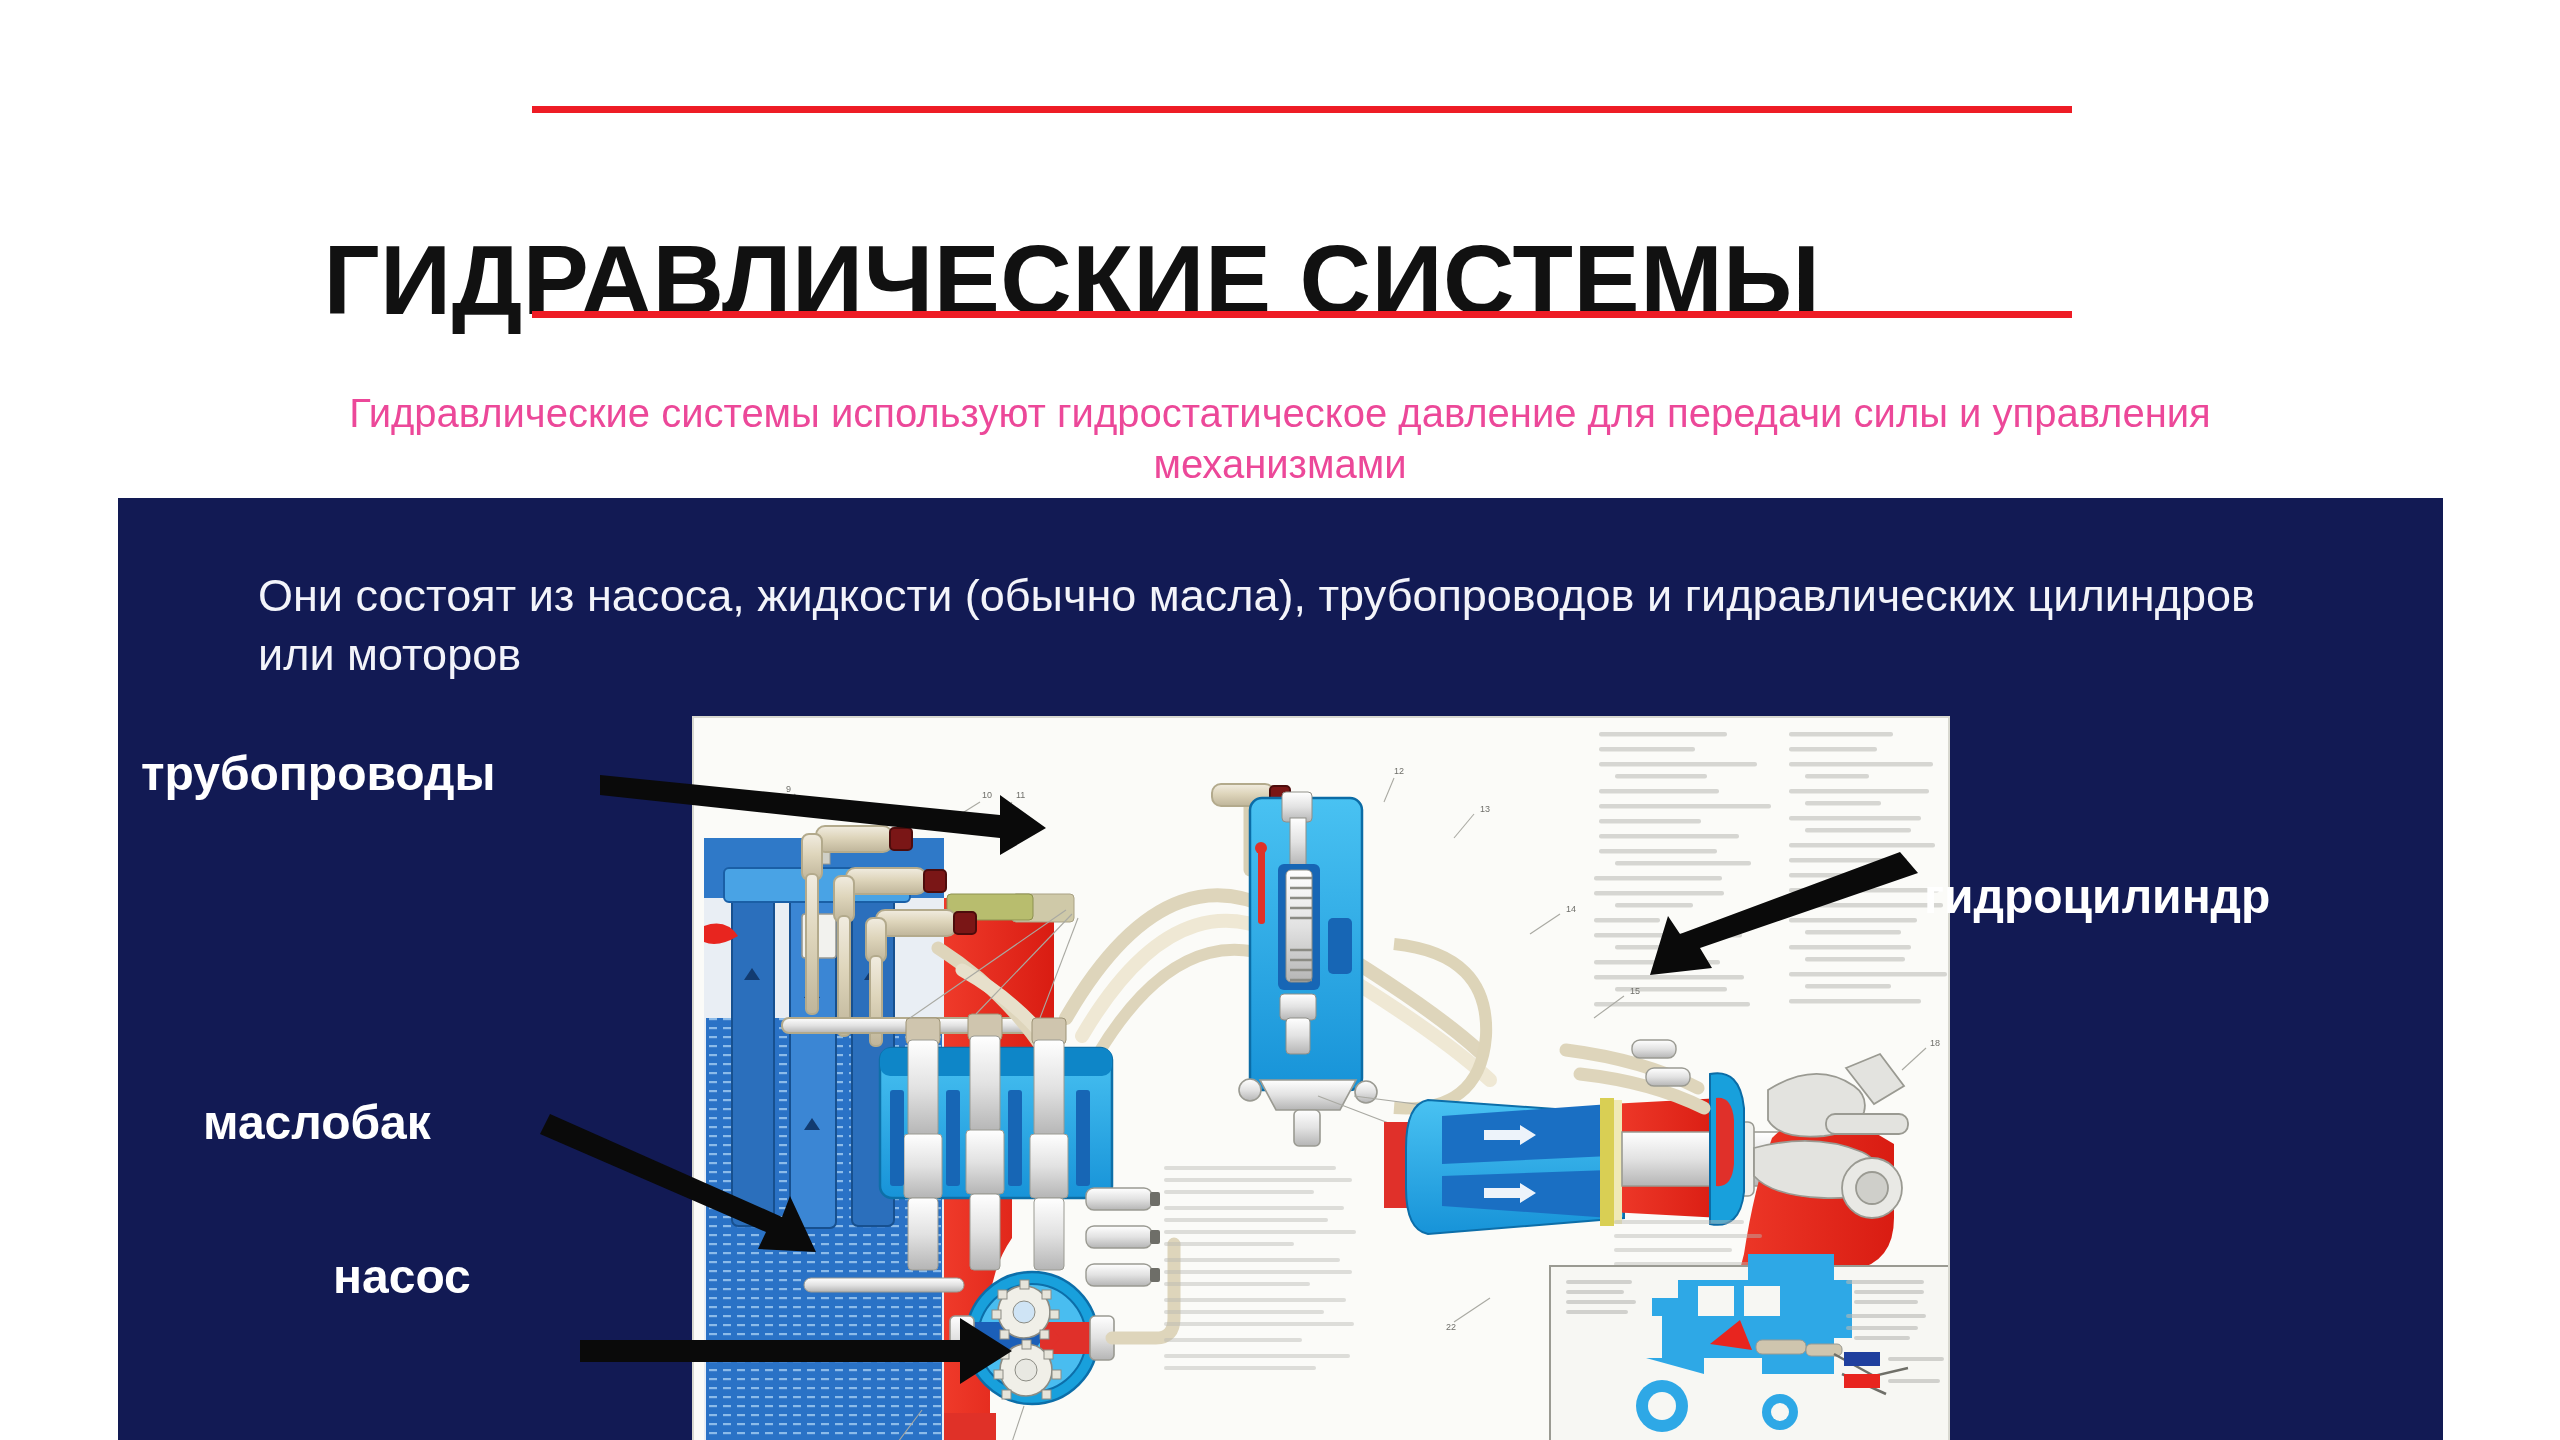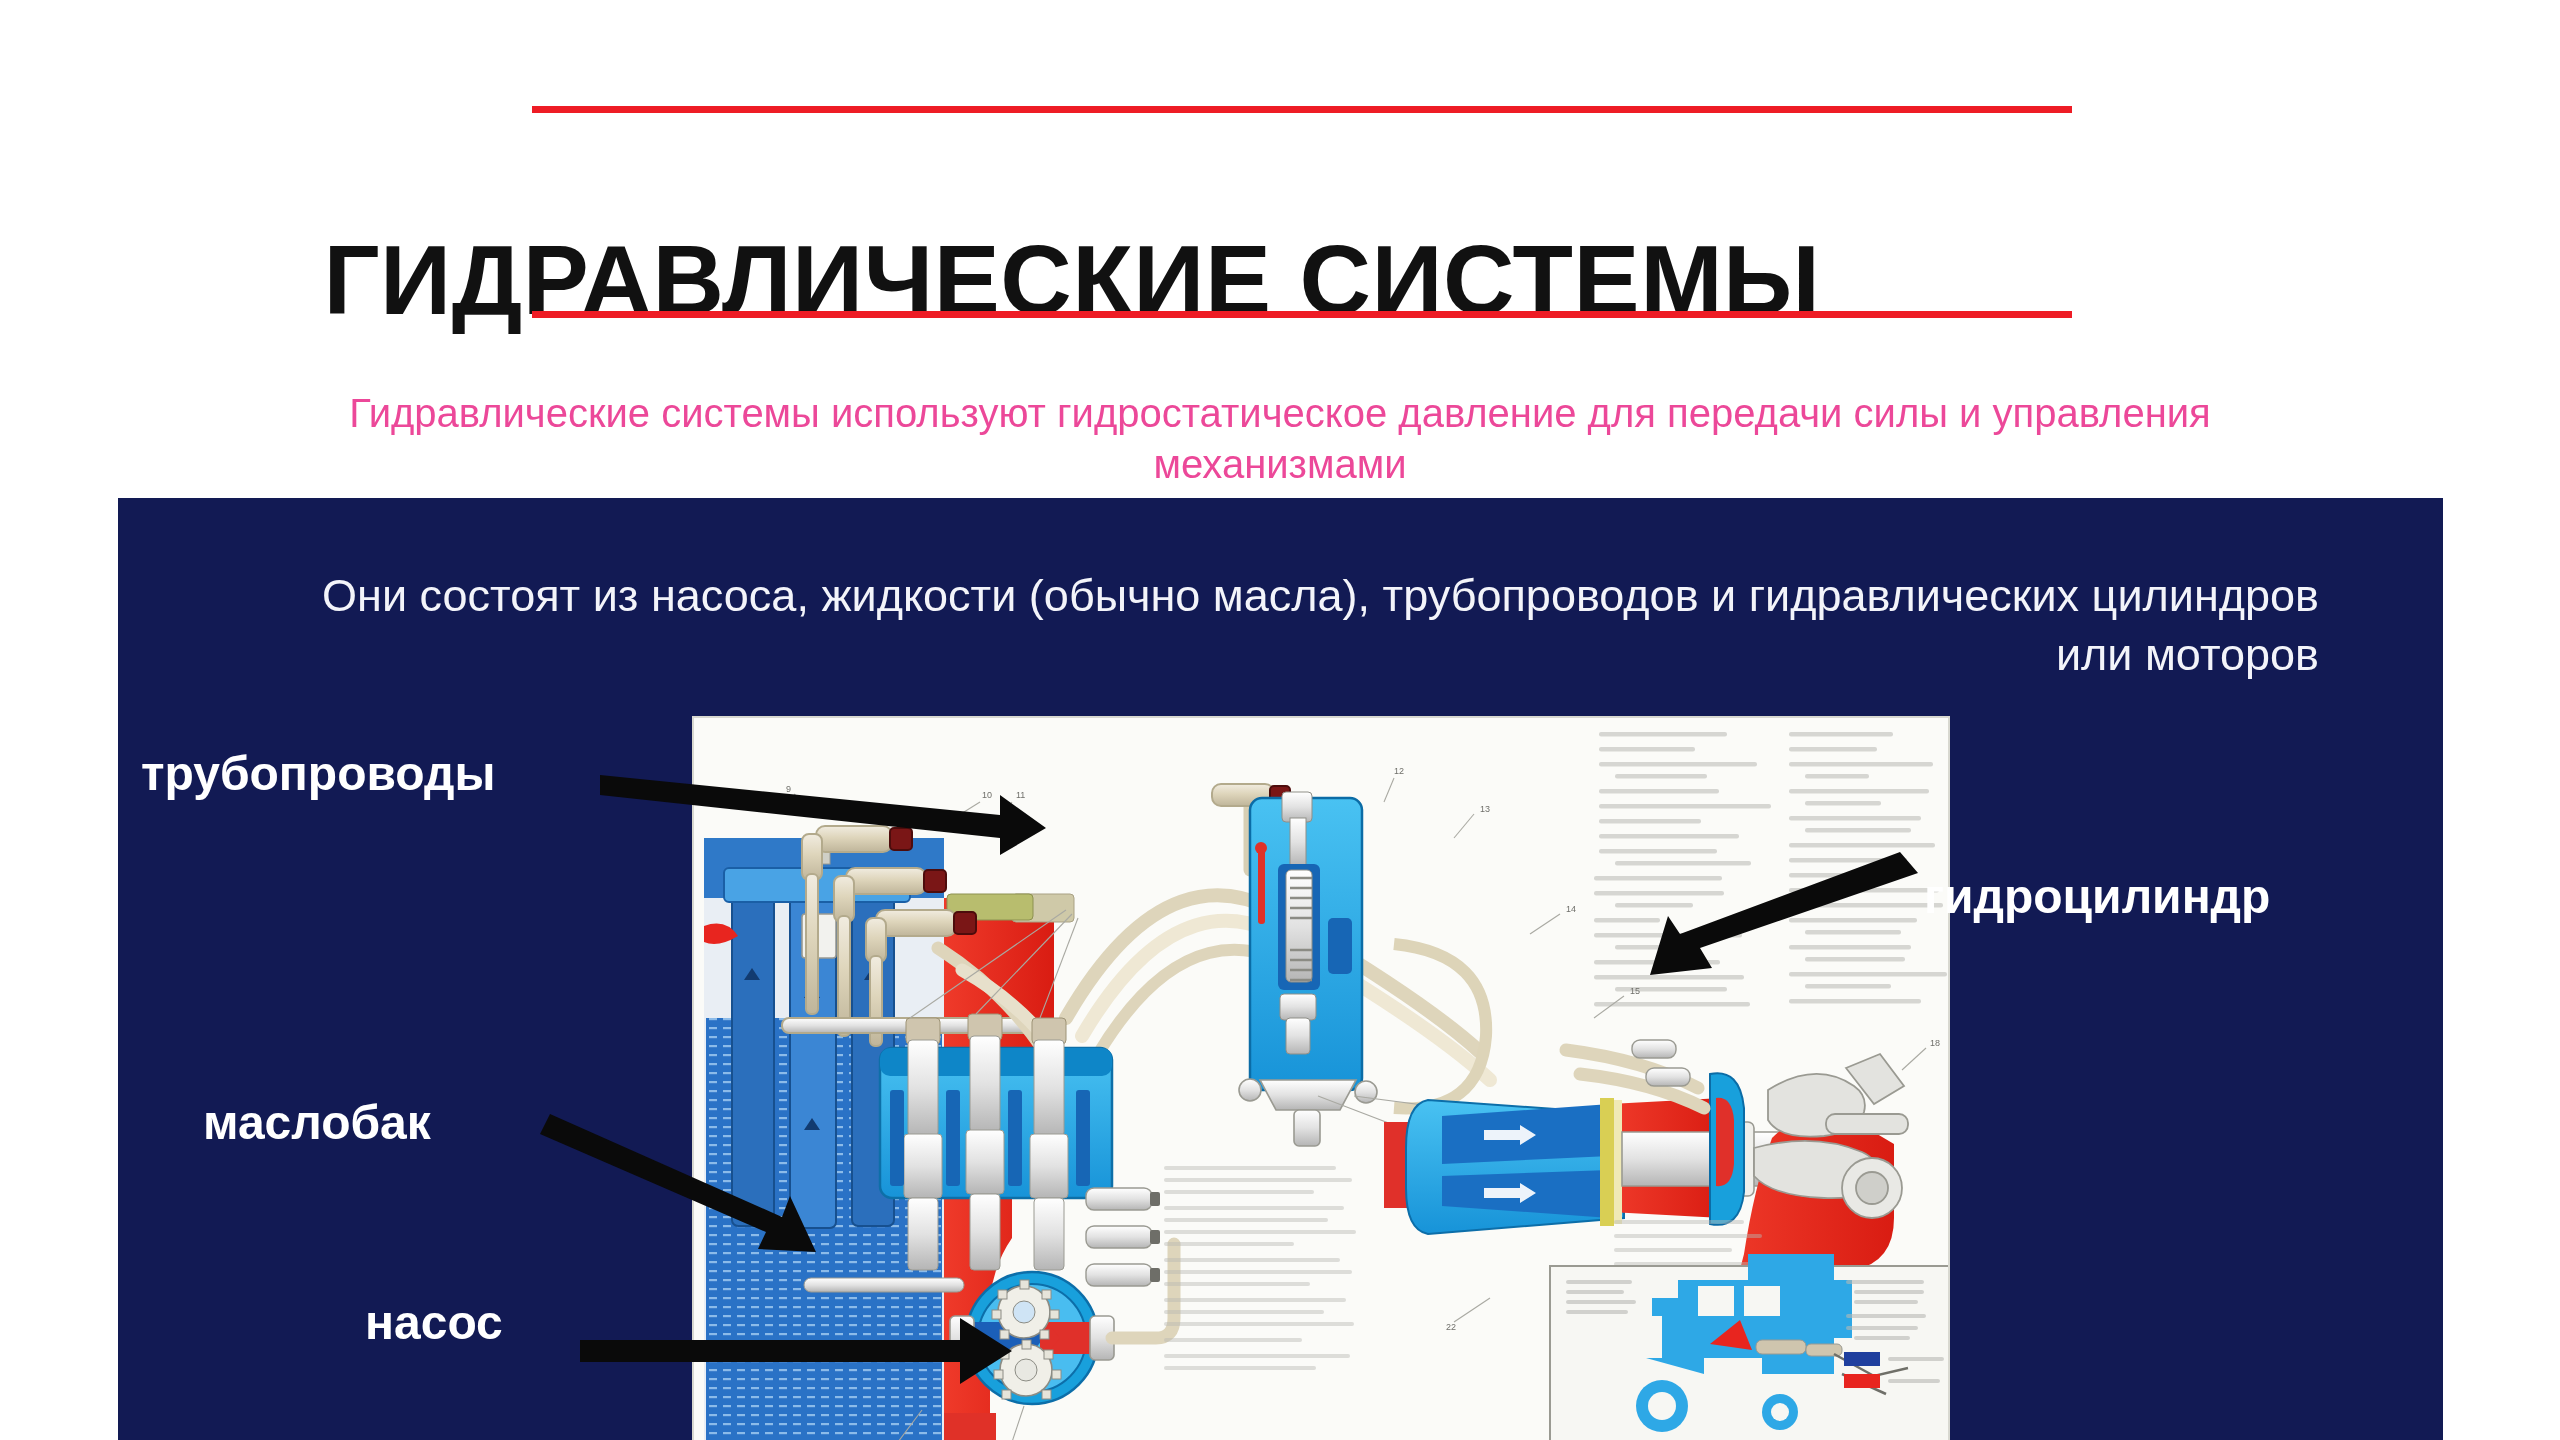--- a/index.html
+++ b/index.html
@@ -56,41 +56,41 @@
   #panel {
     position: absolute;
     left: 118px; top: 498px;
     width: 2325px; height: 942px;
     background: #121a54;
     overflow: hidden;
   }
 
   #panel-heading {
     position: absolute;
-    left: 156px; width: 2045px;
+    left: 140px; width: 2045px;
     top: 32px;
-    text-align: right;
+    text-align: left;
     font-size: 45px;
     line-height: 1.30;
     color: #f3f4fa;
     font-weight: 400;
   }
 
   
   .callout-label {
     position: absolute;
     color: #ffffff;
     font-size: 48px;
     font-weight: 700;
     white-space: nowrap;
     line-height: 1;
   }
   #label-pipes   { left: 141px; top: 750px; }
   #label-tank    { left: 203px; top: 1099px; }
-  #label-pump    { left: 333px; top: 1299px; margin-left: 32px; }
+  #label-pump    { left: 333px; top: 1253px; }
   #label-cyl     { left: 1924px; top: 873px; }
 
   
   #arrows {
     position: absolute;
     left: 0; top: 0;
     width: 2560px; height: 1440px;
     pointer-events: none;
   }
 

